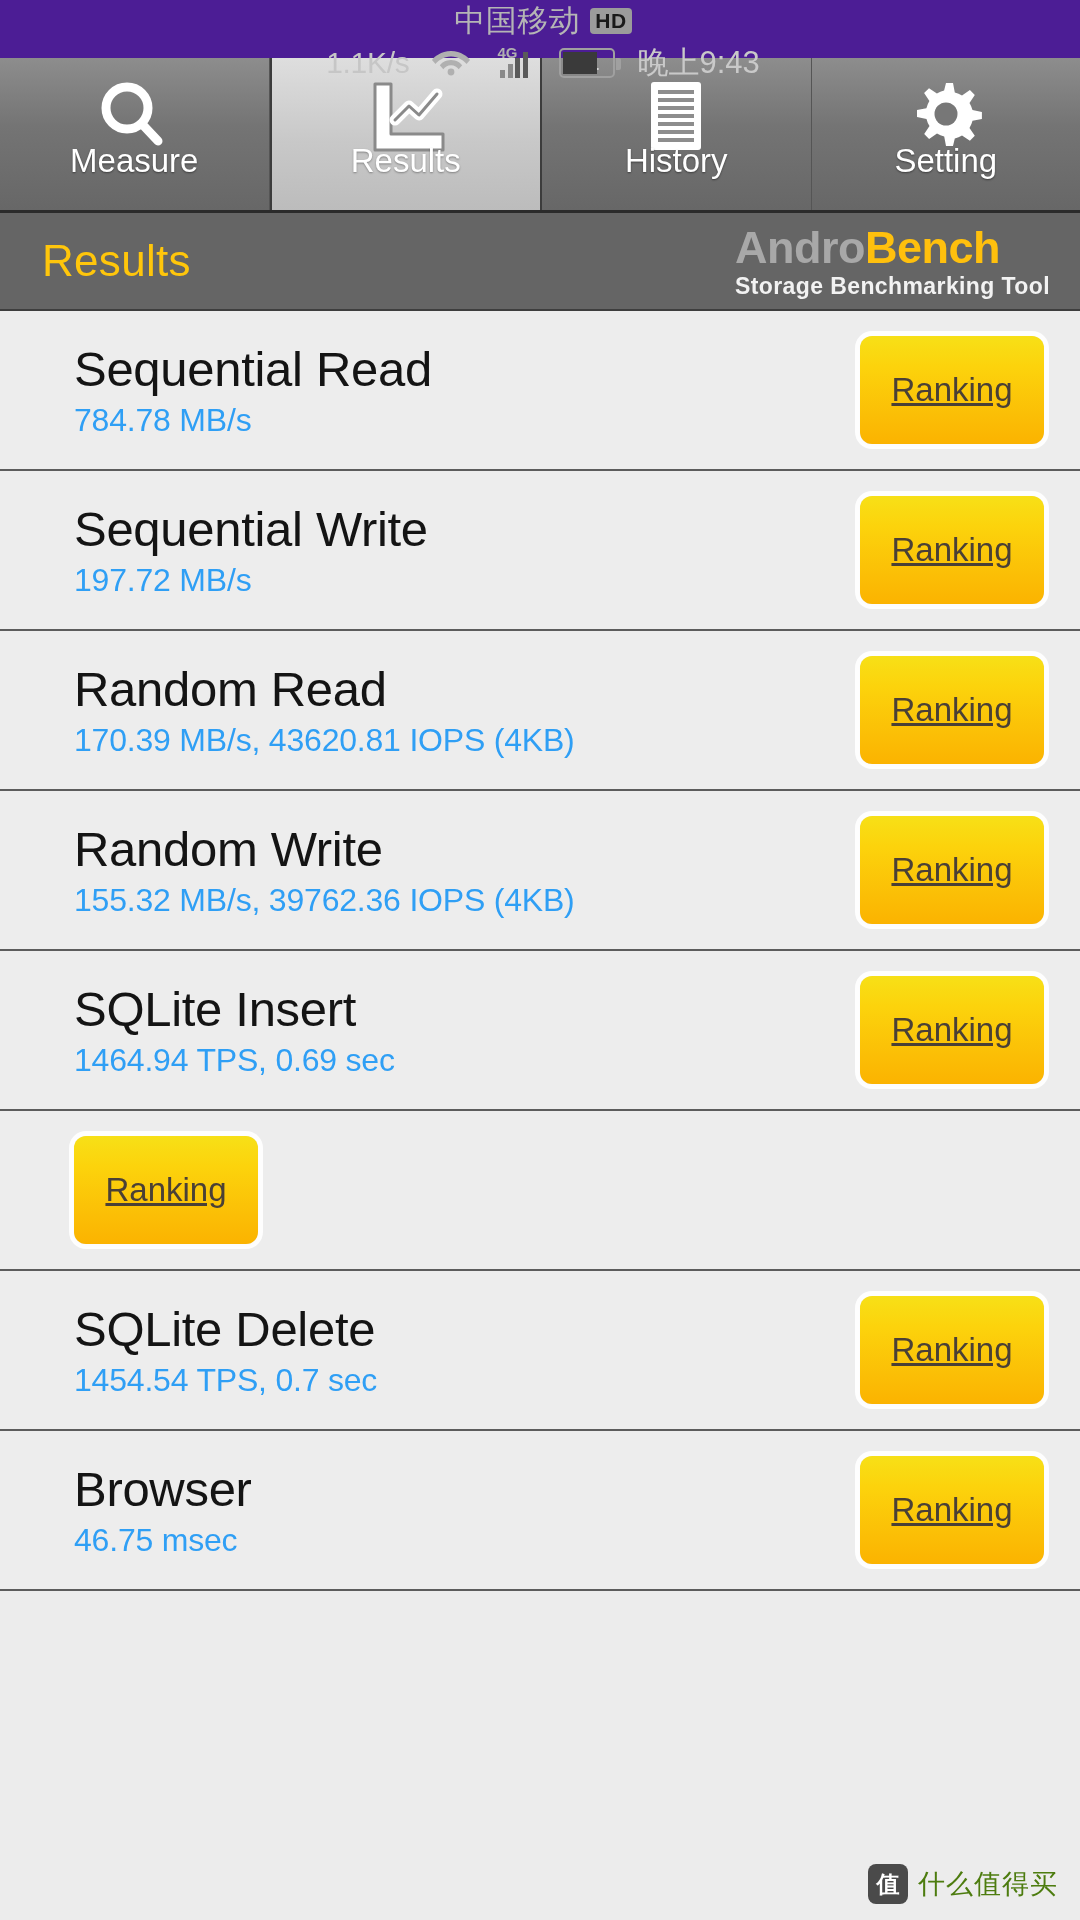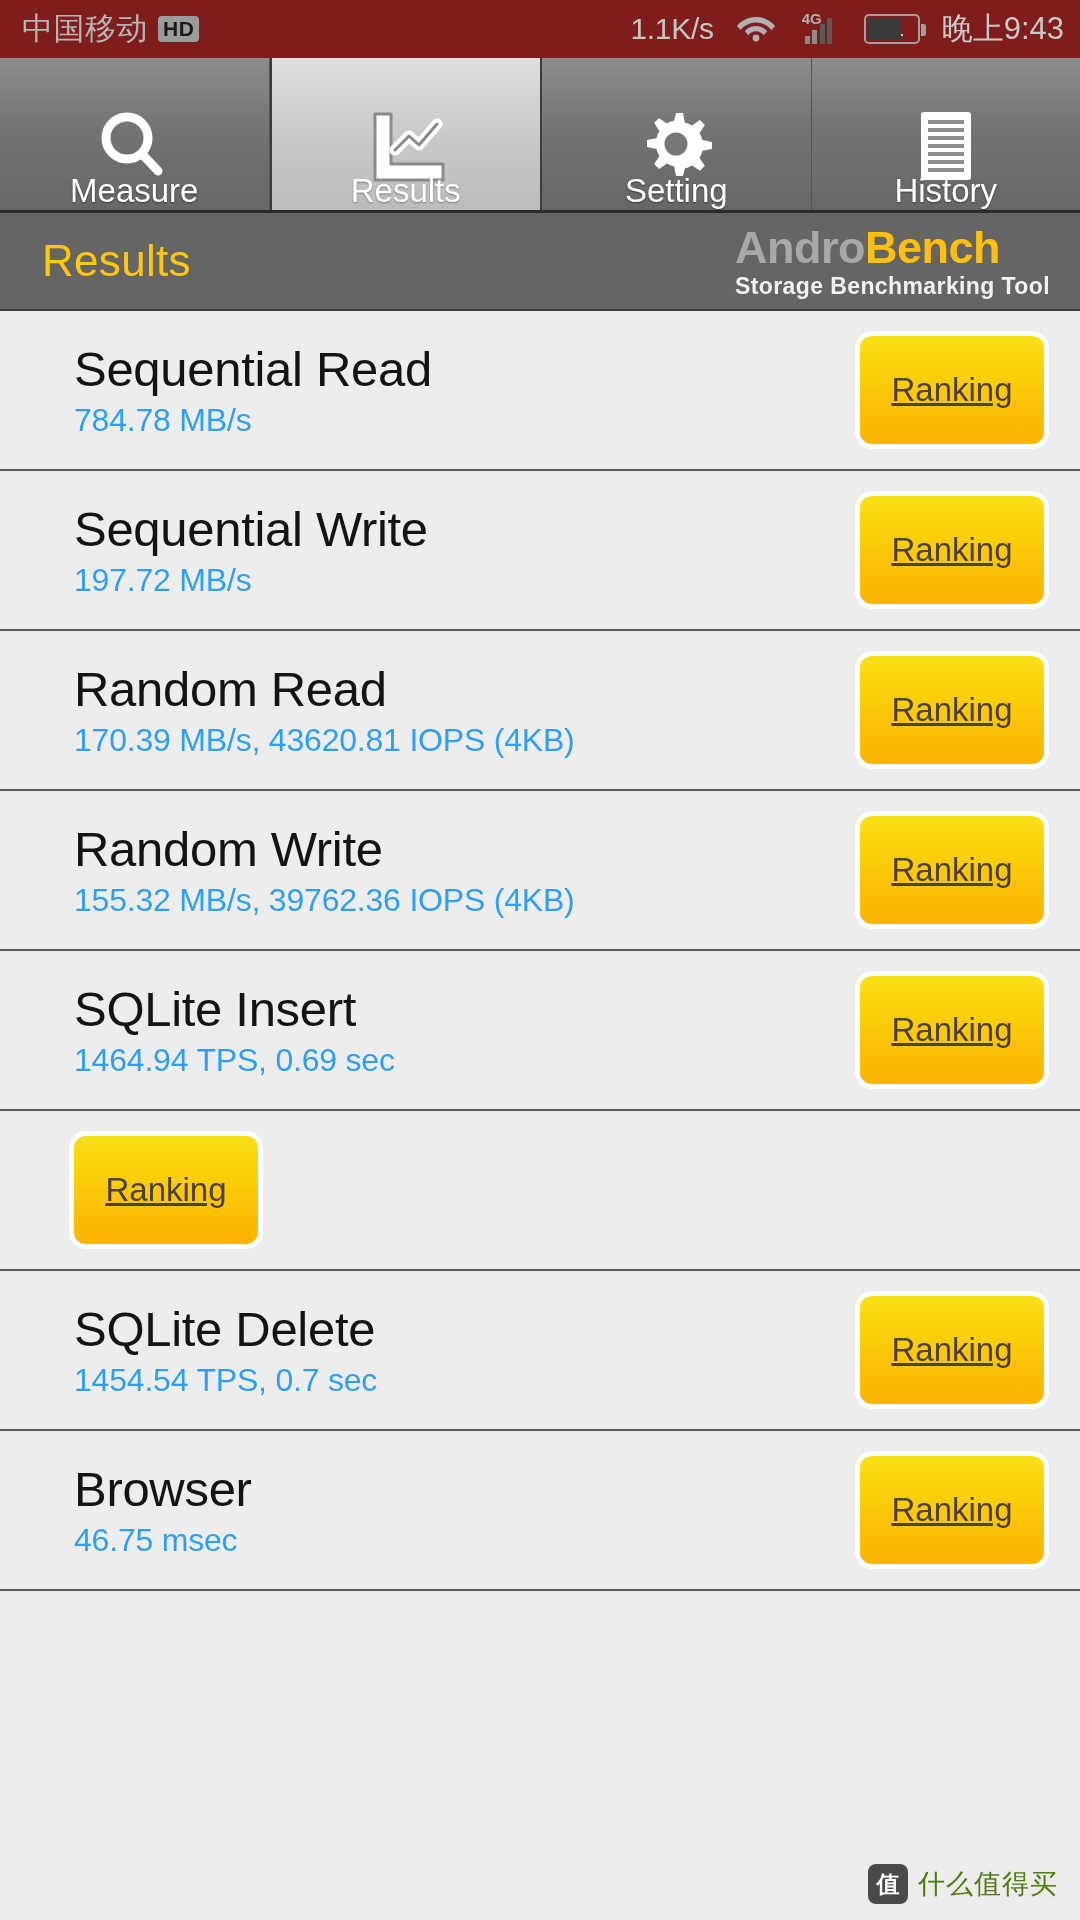--- a/index.html
+++ b/index.html
@@ -6,23 +6,23 @@
   html,body { width:1080px; height:1920px; }
   body {
     font-family:"Liberation Sans", sans-serif;
     background:#ececec;
     overflow:hidden;
     position:relative;
   }
 
   
   .statusbar{
-    height:58px; background:#7f1d1d; color:#b9b9b9;
+    height:58px; background:#4c1d95; color:#b9b9b9;
     display:flex; align-items:center; justify-content:space-between;
-    padding:0 16px 0 22px; position:relative; z-index:5;
+    padding:0 16px 0 22px; position:relative; z-index:5;flex-direction:column;
   }
   .sb-left{ display:flex; align-items:center; gap:10px; }
   .carrier{ font-size:31px; color:#b5b5b5; letter-spacing:.5px; }
   .hd-badge{
     background:#9b9b9b; color:#1a1a1a; font-size:21px; font-weight:bold;
     border-radius:4px; padding:1px 5px; line-height:1.15; letter-spacing:.5px;
   }
   .sb-right{ display:flex; align-items:center; gap:22px; }
   .netspeed{ font-size:30px; color:#c6c6c6; letter-spacing:-.3px; }
   .clock{ font-size:31px; color:#c9c9c9; letter-spacing:0; }
@@ -44,21 +44,21 @@
   .batt span{ font-size:21px; color:#d6d6d6; font-weight:600; letter-spacing:-.5px;}
   .batt .fill{ position:absolute; left:2px; top:2px; bottom:2px; width:64%; background:#3a3a3a;}
 
   
   .tabbar{
     height:155px; display:flex; background:#6e6e6e; position:relative; z-index:4;
     border-bottom:3px solid #2b2b2b;
   }
   .tab{
     flex:1; position:relative; display:flex; flex-direction:column;
-    align-items:center; justify-content:flex-end; 
+    align-items:center; justify-content:flex-start; padding-top:20px;
     background:linear-gradient(180deg,#8d8d8d 0%,#747474 45%,#676767 100%);
     border-right:1px solid #555;
   }
   .tab:last-child{ border-right:none; }
   .tab.active{
     background:linear-gradient(180deg,#dedede 0%,#c8c8c8 55%,#bcbcbc 100%);
     border-left:2px solid #3c3c3c; border-right:2px solid #3c3c3c;
   }
   .tab-icon{ height:78px; display:flex; align-items:center; justify-content:center; }
   .tab-label{
@@ -174,44 +174,44 @@
         <path d="M10 6 h16 v50 h52 v16 h-68 z" fill="#fff" stroke="#8a8a8a" stroke-width="3" stroke-linejoin="round"></path>
         <path d="M30 42 L44 28 L54 37 L72 16" fill="none" stroke="#fff" stroke-width="11" stroke-linecap="round" stroke-linejoin="round"></path>
         <path d="M30 42 L44 28 L54 37 L72 16" fill="none" stroke="#8a8a8a" stroke-width="3" stroke-linecap="round" stroke-linejoin="round"></path>
       </svg>
     </span>
     <span class="tab-label">Results</span>
   </div>
 
   <div class="tab">
     <span class="tab-icon">
-      <svg width="78" height="78" viewBox="0 0 78 78">
-        <path fill="#fff" d="M39 5 l7 0 1.8 9.4 a25 25 0 0 1 7.2 3 l7.9-5.3 4.9 4.9 -5.3 7.9 a25 25 0 0 1 3 7.2 l9.4 1.8 0 7 -9.4 1.8 a25 25 0 0 1-3 7.2 l5.3 7.9 -4.9 4.9 -7.9-5.3 a25 25 0 0 1-7.2 3 L46 68 l-7 0 -1.8-9.4 a25 25 0 0 1-7.2-3 l-7.9 5.3 -4.9-4.9 5.3-7.9 a25 25 0 0 1-3-7.2 L10 39 l0-7 9.4-1.8 a25 25 0 0 1 3-7.2 l-5.3-7.9 4.9-4.9 7.9 5.3 a25 25 0 0 1 7.2-3 z"></path>
-        <circle cx="39" cy="36" r="11.5" fill="#777"></circle>
-      </svg>
-    </span>
-    <span class="tab-label">Setting</span>
-  </div>
-
-  <div class="tab">
-    <span class="tab-icon">
       <svg width="66" height="78" viewBox="0 0 66 78">
         <rect x="8" y="4" width="50" height="68" rx="3" fill="#fff"></rect>
         <g stroke="#8d8d8d" stroke-width="4">
           <line x1="15" y1="14" x2="51" y2="14"></line>
             <line x1="15" y1="22" x2="51" y2="22"></line>
           <line x1="15" y1="30" x2="51" y2="30"></line>
             <line x1="15" y1="38" x2="51" y2="38"></line>
           <line x1="15" y1="46" x2="51" y2="46"></line>
             <line x1="15" y1="54" x2="51" y2="54"></line>
           <line x1="15" y1="62" x2="51" y2="62"></line>
         </g>
       </svg>
     </span>
     <span class="tab-label">History</span>
+  </div>
+
+  <div class="tab">
+    <span class="tab-icon">
+      <svg width="78" height="78" viewBox="0 0 78 78">
+        <path fill="#fff" d="M39 5 l7 0 1.8 9.4 a25 25 0 0 1 7.2 3 l7.9-5.3 4.9 4.9 -5.3 7.9 a25 25 0 0 1 3 7.2 l9.4 1.8 0 7 -9.4 1.8 a25 25 0 0 1-3 7.2 l5.3 7.9 -4.9 4.9 -7.9-5.3 a25 25 0 0 1-7.2 3 L46 68 l-7 0 -1.8-9.4 a25 25 0 0 1-7.2-3 l-7.9 5.3 -4.9-4.9 5.3-7.9 a25 25 0 0 1-3-7.2 L10 39 l0-7 9.4-1.8 a25 25 0 0 1 3-7.2 l-5.3-7.9 4.9-4.9 7.9 5.3 a25 25 0 0 1 7.2-3 z"></path>
+        <circle cx="39" cy="36" r="11.5" fill="#777"></circle>
+      </svg>
+    </span>
+    <span class="tab-label">Setting</span>
   </div>
 </div>
 
 <div class="header">
   <span class="header-title">Results</span>
   <div class="logo">
     <div class="logo-bars">
         <i></i>
         <i></i>
       </div>

